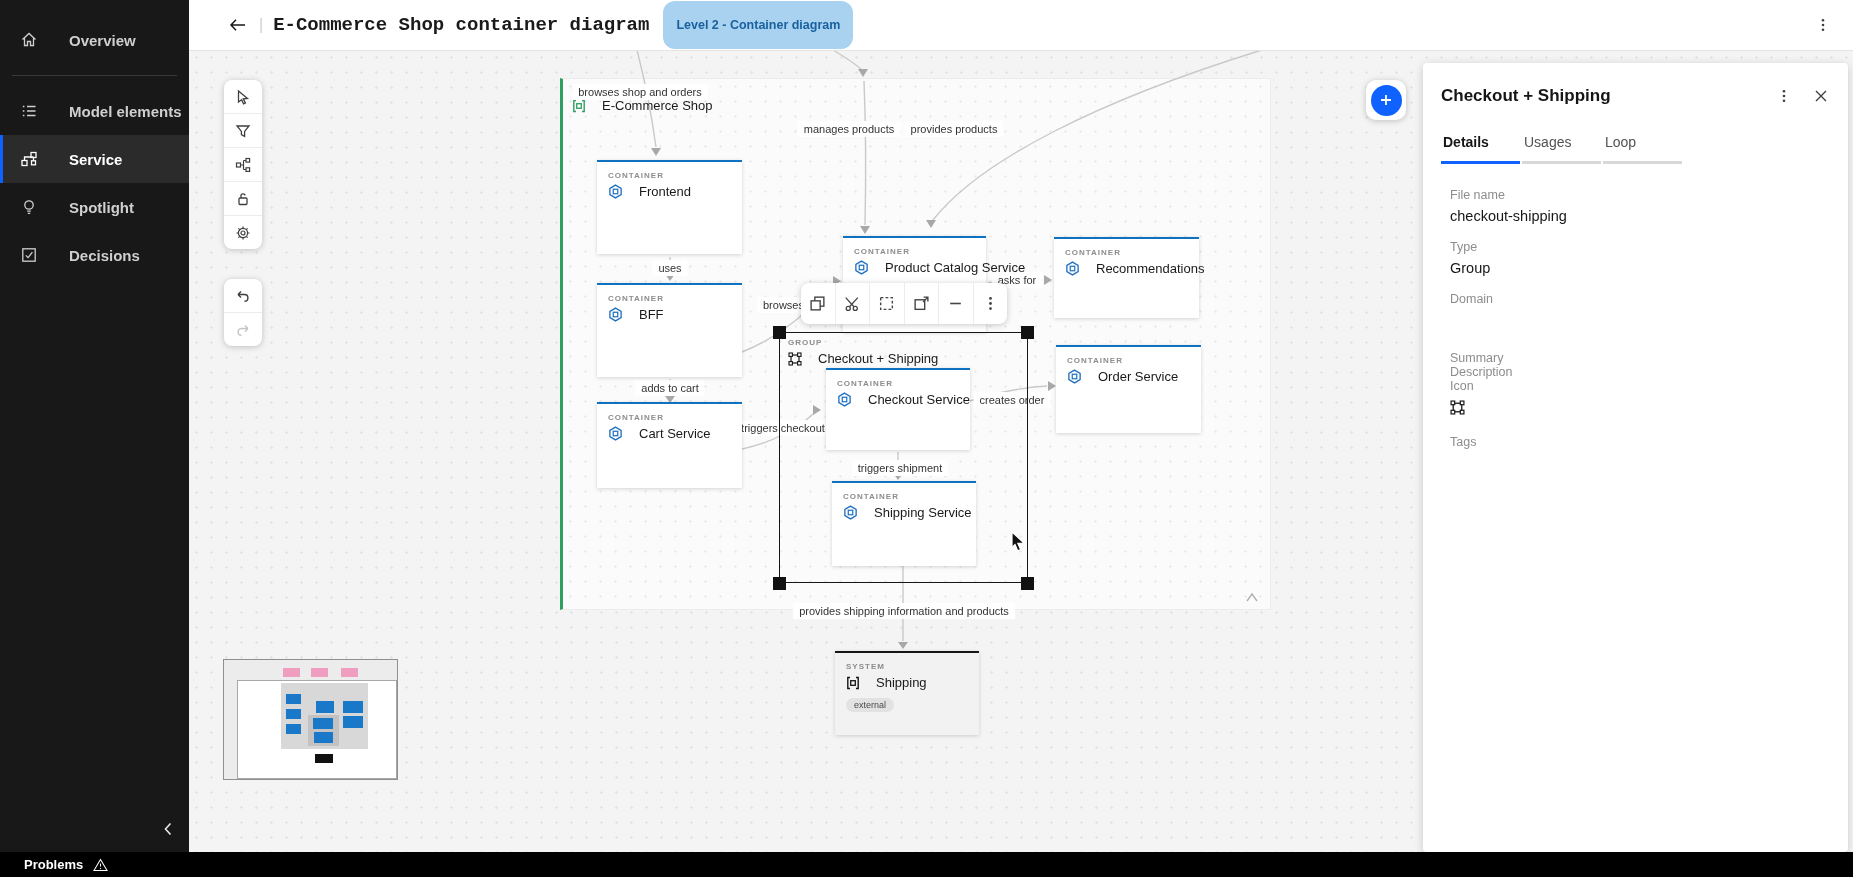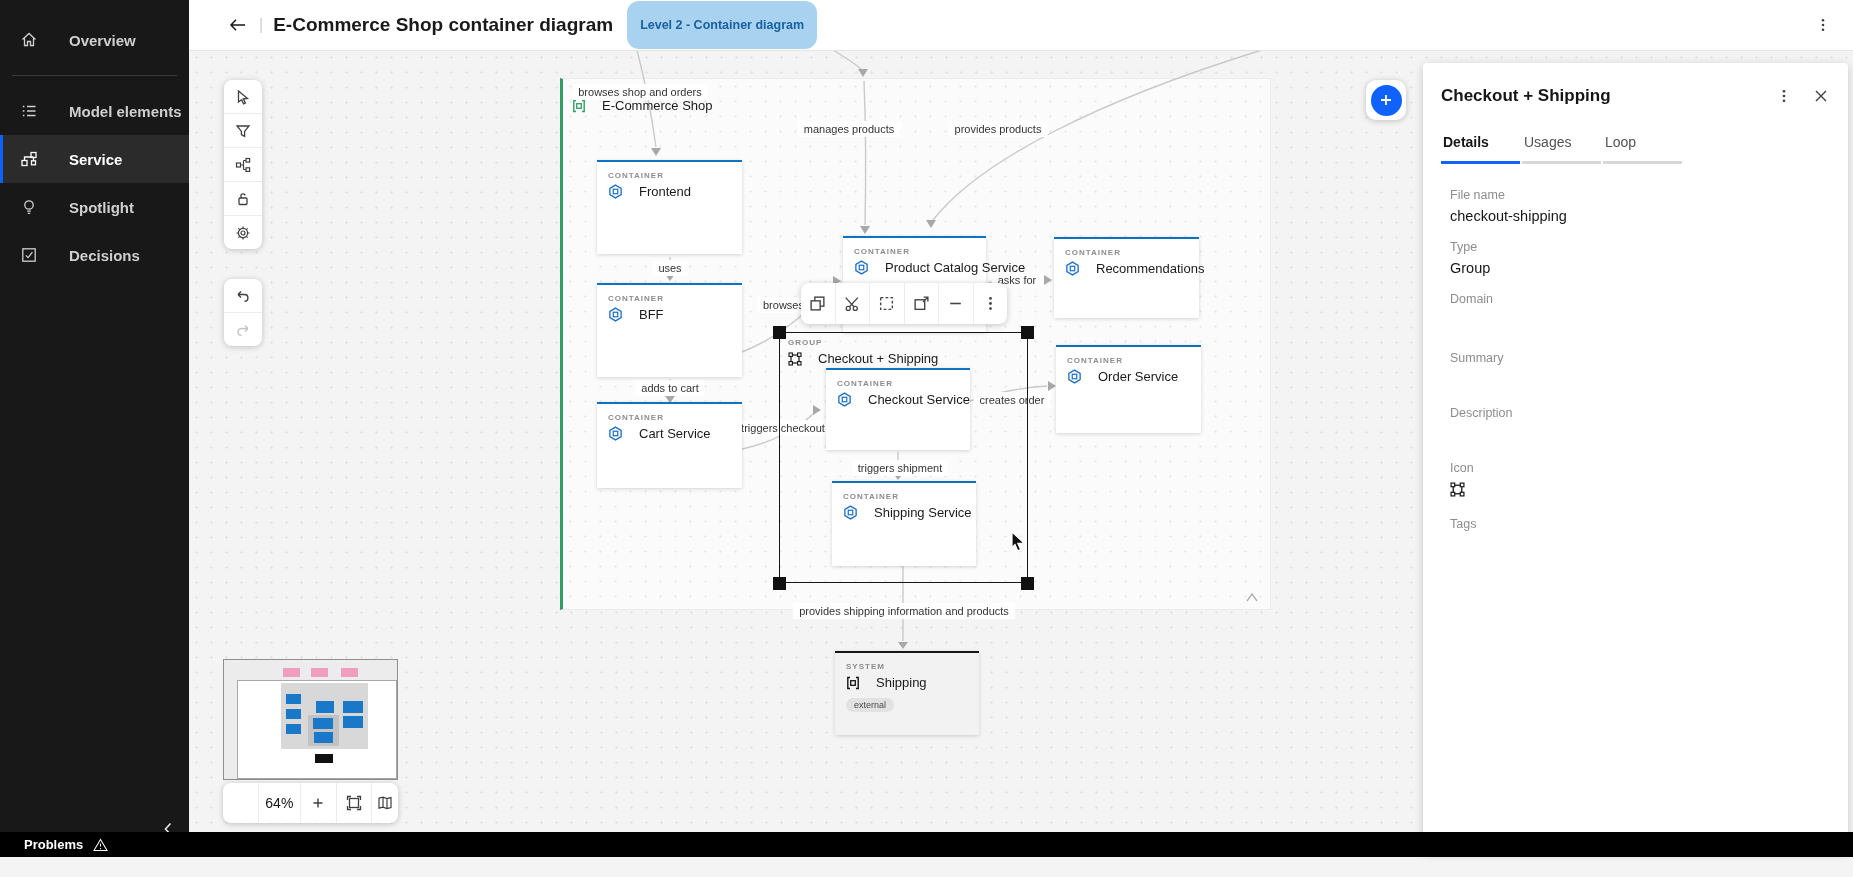--- a/index.html
+++ b/index.html
@@ -51,38 +51,38 @@
          box-shadow:0 2px 10px rgba(0,0,0,.18);z-index:7;box-sizing:border-box;}
   .panel-head{display:flex;align-items:center;padding:23px 18px 0 18px;}
   .panel-title{font-size:17px;font-weight:700;color:#161616;flex:1;}
   .tabs{display:flex;margin:28px 0 0 18px;}
   .tab{width:79px;text-align:left;padding-left:2px;font-size:14px;color:#525252;padding-bottom:11px;
        border-bottom:3px solid #d8d8d8;margin-right:2px;box-sizing:border-box;}
   .tab.active{color:#161616;font-weight:700;border-bottom:3px solid #0f62fe;}
   .fields{padding:24px 0 0 27px;}
   .flabel{font-size:12.5px;color:#8d8d8d;}
   .fvalue{font-size:14.5px;color:#161616;margin-top:6px;}
-  .gap16{margin-top:16px;} .gap45{margin-top:45px;} .gap41{margin-top:41px;} .gap20{margin-top:20px;}
+  .gap16{margin-top:16px;} .gap45{margin-top:45px;} .gap41{} .gap20{margin-top:20px;}
   
   .header{position:absolute;left:189px;top:0;width:1664px;height:50px;background:#fff;
           border-bottom:1px solid #e4e4e4;z-index:9;display:flex;align-items:center;}
-  .htitle{font-size:19px;font-weight:700;color:#1a1a1a;margin-left:10px;white-space:nowrap;}
+  .htitle{font-size:19px;font-weight:700;color:#1a1a1a;margin-left:10px;white-space:nowrap;font-family:Liberation Mono, monospace;}
   .hbadge{margin-left:14px;background:#a9d2f0;color:#19619f;font-size:12.5px;font-weight:700;
           height:24px;line-height:24px;padding:12px 13px;border-radius:12px;}
   .hpipe{color:#cfcfcf;font-size:16px;margin-left:12px;}
   
   .sidebar{position:absolute;left:0;top:0;width:189px;height:852px;background:#181818;z-index:10;}
   .sb-item{display:flex;align-items:center;height:48px;padding-left:20px;gap:25px;cursor:default;}
   .sb-item .lbl{font-size:15px;font-weight:600;color:#cfcfcf;margin-left:6px;}
   .sb-item.active{background:#2b2b2b;border-left:3px solid #0f62fe;padding-left:17px;}
   .sb-item.active .lbl{color:#fff;}
   .sb-div{height:1px;background:#3a3a3a;margin:11px 12px;}
   .sb-collapse{position:absolute;right:13px;bottom:14px;}
   
-  .statusbar{position:absolute;left:0;top:832px;width:1853px;height:25px;background:#000;z-index:11;
+  .statusbar{position:absolute;left:0;top:852px;width:1853px;height:25px;background:#000;z-index:11;
              display:flex;align-items:center;color:#fff;}
   .sb-problems{font-size:13px;font-weight:700;margin-left:24px;}
   .cursor{position:absolute;left:1008px;top:531px;z-index:12;pointer-events:none;}
   .ic{flex:none;display:block;}
 </style>
 </head>
 <body>
 
 <div class="app">
 
@@ -127,21 +127,21 @@
       <polygon points="1044,275 1044,285 1052,280"></polygon>
       <polygon points="813,405 813,415 821,410"></polygon>
       <polygon points="1048,381 1048,391 1056,386"></polygon>
       <polygon points="893,473 903,473 898,480"></polygon>
       <polygon points="898,642 908,642 903,649"></polygon>
     </g>
   </svg>
 
   <div class="chip" style="left:640px;top:92px">browses shop and orders</div>
   <div class="chip" style="left:849px;top:129px">manages products</div>
-  <div class="chip" style="left:998px;top:129px">provides products</div>
+  <div class="chip" style="left:954px;top:129px">provides products</div>
   <div class="chip" style="left:670px;top:268px">uses</div>
   <div class="chip" style="left:670px;top:388px">adds to cart</div>
   <div class="chip noc" style="left:757px;top:297px">browses products</div>
   <div class="chip" style="left:1017px;top:280px">asks for</div>
   <div class="chip" style="left:783px;top:428px">triggers checkout</div>
   <div class="chip" style="left:1012px;top:400px">creates order</div>
   <div class="chip" style="left:900px;top:468px">triggers shipment</div>
   <div class="chip" style="left:904px;top:611px">provides shipping information and products</div>
 
   <div class="group">
@@ -354,42 +354,20 @@
     <div class="mm" style="left:62px;top:64px;width:15px;height:10px;background:#1a78c9;"></div>
     <div class="mm" style="left:92px;top:41px;width:18px;height:12px;background:#1a78c9;"></div>
     <div class="mm" style="left:84px;top:55px;width:31px;height:31px;background:#c2c2c2;"></div>
     <div class="mm" style="left:89px;top:58px;width:20px;height:11px;background:#1a78c9;"></div>
     <div class="mm" style="left:90px;top:72px;width:19px;height:11px;background:#1a78c9;"></div>
     <div class="mm" style="left:119px;top:41px;width:20px;height:12px;background:#1a78c9;"></div>
     <div class="mm" style="left:119px;top:56px;width:20px;height:12px;background:#1a78c9;"></div>
     <div class="mm" style="left:91px;top:94px;width:18px;height:9px;background:#111;"></div>
   </div>
 
-  <div class="fcard zoombar">
-    <div class="zcell" style="width:35px"></div>
-    <div class="zcell" style="width:42px">
-      <span class="zoom-text">64%</span>
-    </div>
-    <div class="zcell" style="width:35px">
-      <svg class="ic" width="12" height="12" viewBox="0 0 12 12">
-          <path d="M6,1.5 V10.5 M1.5,6 H10.5" stroke="#3f3f3f" stroke-width="1.4"></path>
-        </svg>
-    </div>
-    <div class="zcell" style="width:35px">
-      <svg class="ic" width="16" height="16" viewBox="0 0 16 16" fill="none" stroke="#3f3f3f" stroke-width="1.3">
-          <rect x="3.5" y="3.5" width="9" height="9"></rect>
-          <path d="M1.5,5 V1.5 H5 M11,1.5 H14.5 V5 M14.5,11 V14.5 H11 M5,14.5 H1.5 V11" stroke="#3f3f3f"></path>
-        </svg>
-    </div>
-    <div class="zcell" style="width:26px">
-      <svg class="ic" width="16" height="16" viewBox="0 0 16 16" fill="none" stroke="#3f3f3f" stroke-width="1.2">
-          <path d="M2,3.2 L6,2.2 L10,3.6 L14,2.6 V12.6 L10,13.6 L6,12.2 L2,13.2 Z M6,2.2 V12.2 M10,3.6 V13.6"></path>
-        </svg>
-    </div>
-  </div>
 
   <div class="fcard fab-card">
     <div class="fab">
       <svg class="ic" width="14" height="14" viewBox="0 0 14 14">
           <path d="M7,2 V12 M2,7 H12" stroke="#fff" stroke-width="1.8"></path>
         </svg>
     </div>
   </div>
 
   <svg class="cursor" width="20" height="22" viewBox="0 0 20 22">

